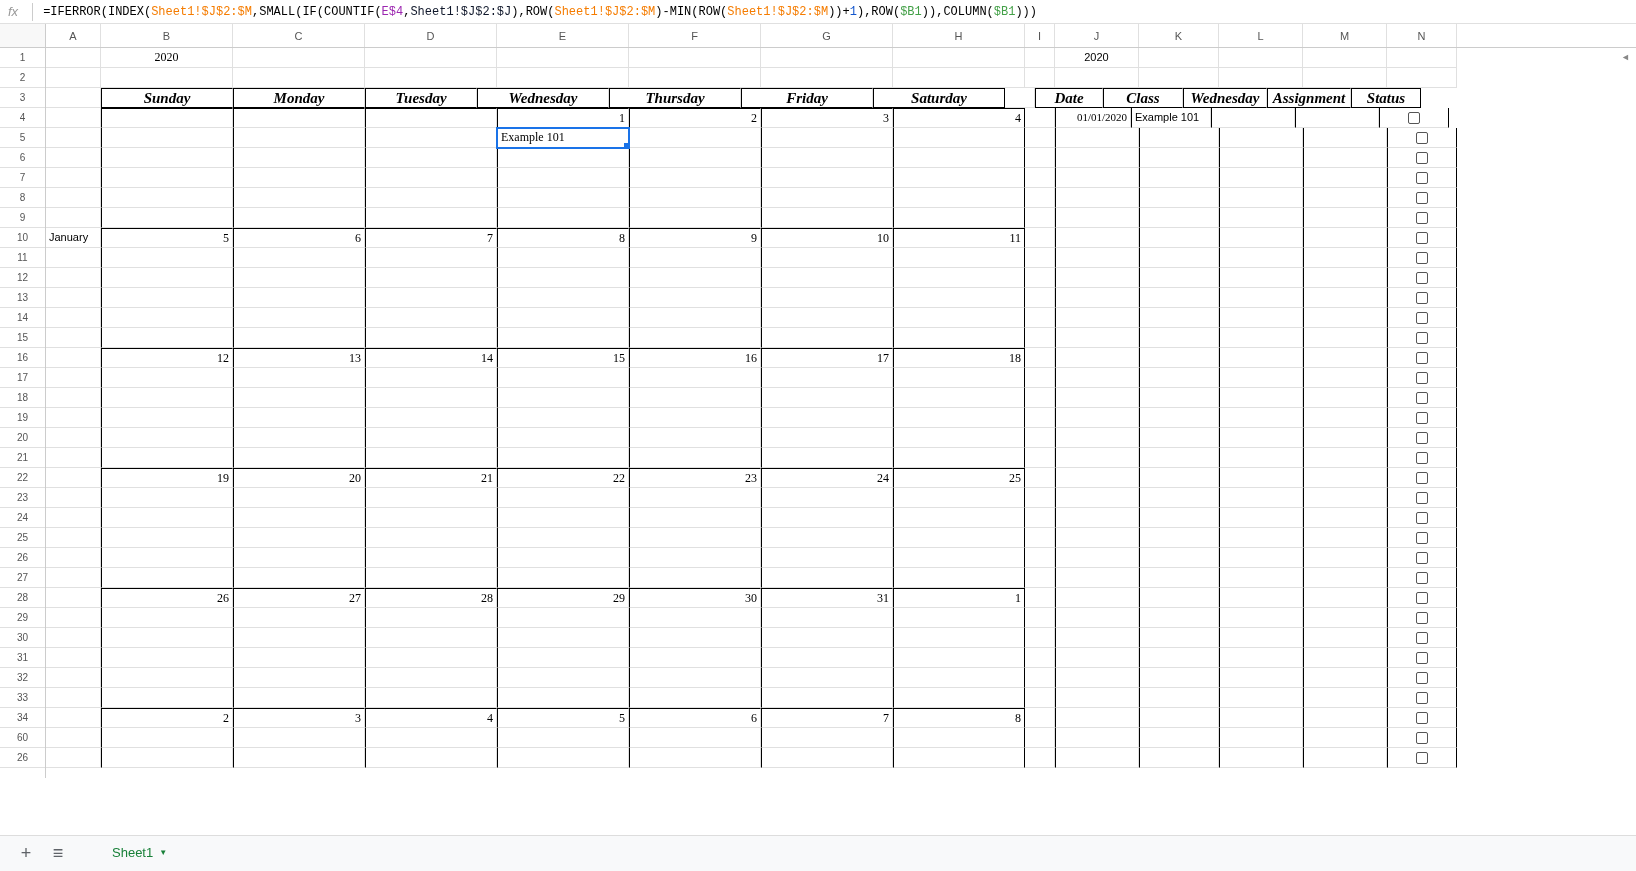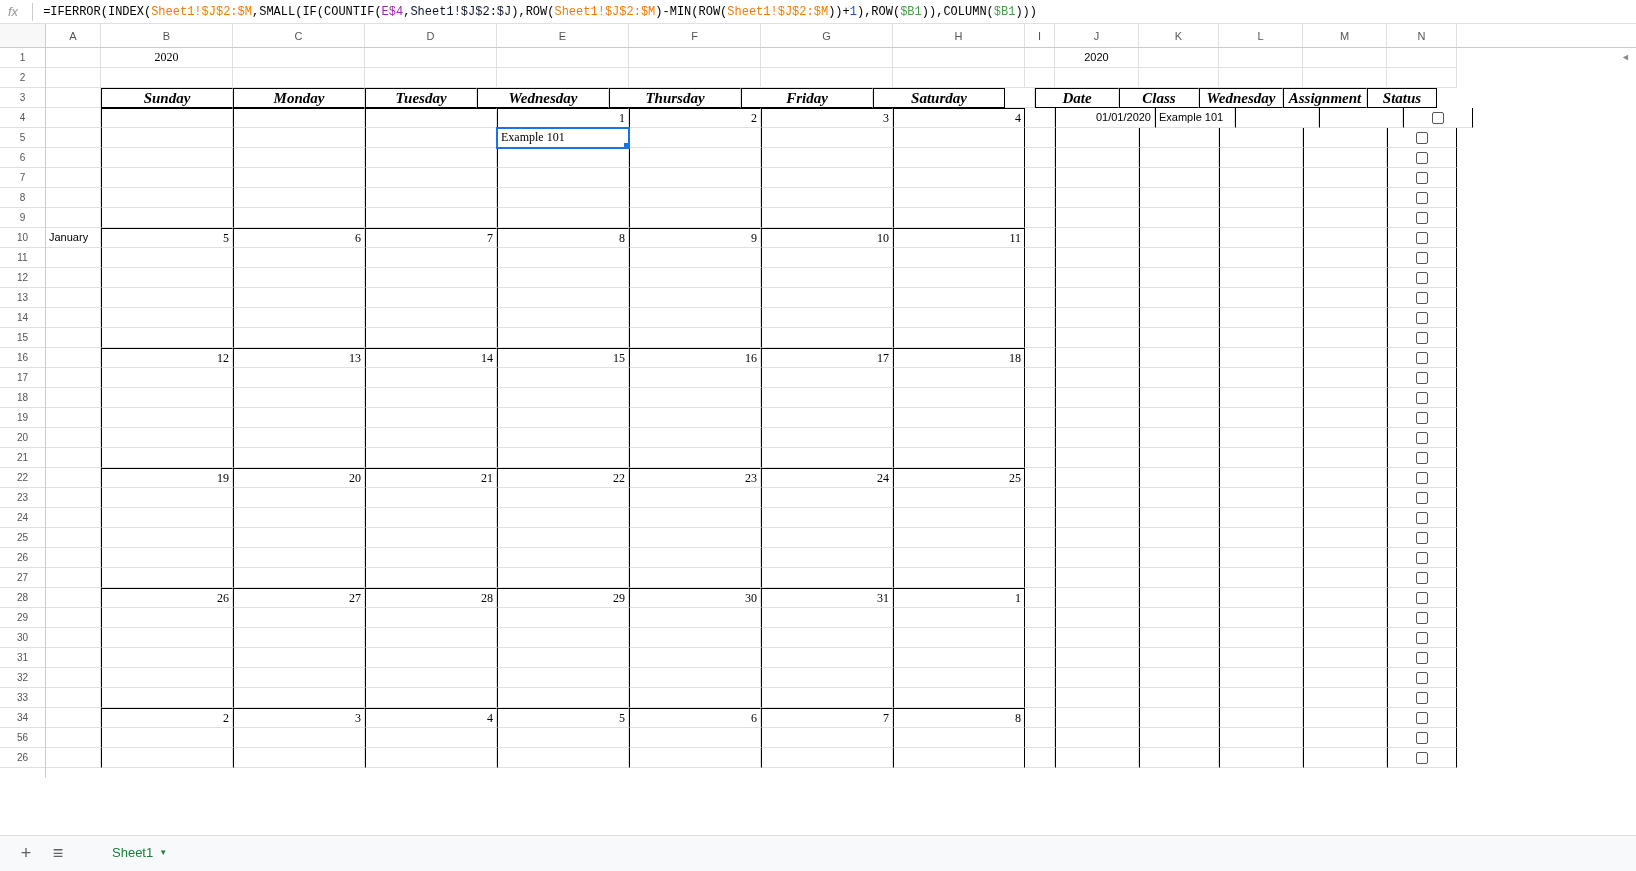--- a/index.html
+++ b/index.html
@@ -251,21 +251,21 @@
         <div class="row-header">25</div>
         <div class="row-header">26</div>
         <div class="row-header">27</div>
         <div class="row-header">28</div>
         <div class="row-header">29</div>
         <div class="row-header">30</div>
         <div class="row-header">31</div>
         <div class="row-header">32</div>
         <div class="row-header">33</div>
         <div class="row-header">34</div>
-        <div class="row-header">56</div>
+        <div class="row-header">60</div>
         <div class="row-header">26</div>
       </div>
     <div class="cells" id="cells">
         <div class="cell-row">
           <div class="cell" style="width: 55px;"></div>
           <div class="cell center serif" style="width: 132px;">2020</div>
           <div class="cell" style="width: 132px;"></div>
           <div class="cell" style="width: 132px;"></div>
           <div class="cell" style="width: 132px;"></div>
           <div class="cell" style="width: 132px;"></div>
@@ -297,37 +297,37 @@
         <div class="cell-row">
           <div class="cell" style="width: 55px;"></div>
           <div class="cell header-cell border-left-thick" style="width: 132px;">Sunday</div>
           <div class="cell header-cell border-left-thick" style="width: 132px;">Monday</div>
           <div class="cell header-cell border-left-thick" style="width: 112px;">Tuesday</div>
           <div class="cell header-cell border-left-thick" style="width: 132px; font-family: Liberation Serif, serif;">Wednesday</div>
           <div class="cell header-cell border-left-thick" style="width: 132px;">Thursday</div>
           <div class="cell header-cell border-left-thick" style="width: 132px;">Friday</div>
           <div class="cell header-cell border-left-thick border-right-thick" style="width: 132px;">Saturday</div>
           <div class="cell" style="width: 30px;"></div>
-          <div class="cell header-cell border-left-thick" style="width: 84px;">Date</div>
+          <div class="cell header-cell border-left-thick" style="width: 68px;">Date</div>
           <div class="cell header-cell border-left-thick" style="width: 80px;">Class</div>
           <div class="cell header-cell border-left-thick" style="width: 84px;">Wednesday</div>
           <div class="cell header-cell border-left-thick" style="width: 84px;">Assignment</div>
           <div class="cell header-cell border-left-thick border-right-thick" style="width: 70px;">Status</div>
         </div>
         <div class="cell-row">
           <div class="cell" style="width: 55px;"></div>
           <div class="cell right serif border-top-thick border-left-thick" style="width: 132px;"></div>
           <div class="cell right serif border-top-thick border-left-thick" style="width: 132px;"></div>
           <div class="cell right serif border-top-thick border-left-thick" style="width: 132px;"></div>
           <div class="cell right serif border-top-thick border-left-thick" style="width: 132px;">1</div>
           <div class="cell right serif border-top-thick border-left-thick" style="width: 132px;">2</div>
           <div class="cell right serif border-top-thick border-left-thick" style="width: 132px;">3</div>
           <div class="cell right serif border-top-thick border-left-thick border-right-thick" style="width: 132px;">4</div>
           <div class="cell" style="width: 30px;"></div>
-          <div class="cell border-left-thick right" style="width: 100px;">01/01/2020</div>
+          <div class="cell border-left-thick right" style="width: 76px; font-family: Liberation Serif, serif;">01/01/2020</div>
           <div class="cell border-left-thick" style="width: 80px;">Example 101</div>
           <div class="cell border-left-thick" style="width: 84px;"></div>
           <div class="cell border-left-thick" style="width: 84px;"></div>
           <div class="cell border-left-thick border-right-thick checkbox-cell" style="width: 70px;"><span class="cb"></span></div>
         </div>
         <div class="cell-row">
           <div class="cell" style="width: 55px;"></div>
           <div class="cell border-left-thick" style="width: 132px;"></div>
           <div class="cell border-left-thick" style="width: 132px;"></div>
           <div class="cell border-left-thick" style="width: 132px;"></div>

